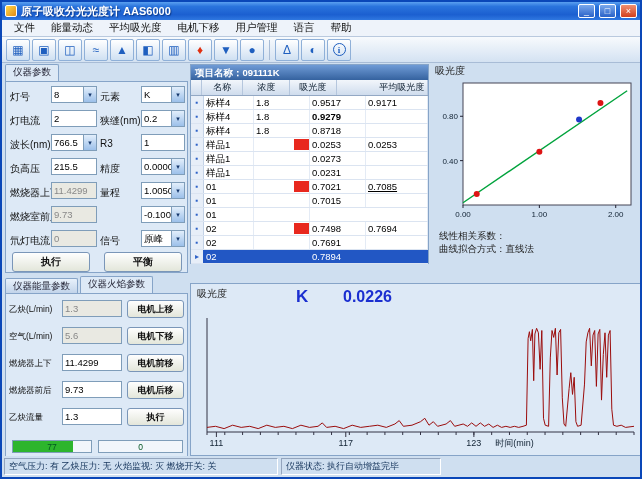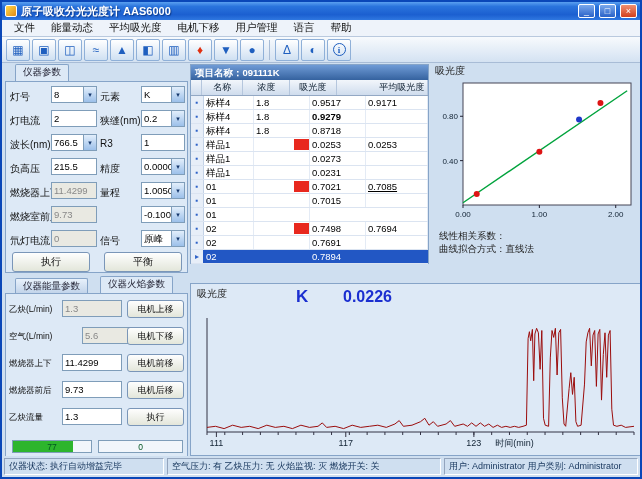--- a/index.html
+++ b/index.html
@@ -27,33 +27,33 @@
   .tbtn { width:24px; height:22px; border:1px solid #8fb0d8; border-radius:2px;
     background:linear-gradient(180deg,#ffffff,#cfe0f2); display:flex; align-items:center; justify-content:center; font-size:12px; }
   .tbtn .glyph { line-height:1; }
   .tbtn .circ { width:13px; height:13px; border-radius:50%; border:1.5px solid #1f5fbf; color:#1f5fbf; font-size:9px; font-weight:bold;
     display:flex; align-items:center; justify-content:center; font-family:"Liberation Serif",serif; }
   .tsep { width:1px; height:20px; background:#a8bcd6; margin:0 3px; }
 
   
   .tabstrip { position:absolute; top:0; left:0; right:0; height:17px; display:flex; align-items:flex-end; }
   .tab { height:15px; padding:1px 7px 0; font-size:9.5px; background:linear-gradient(180deg,#e8f1fb,#c2d4ea);
-    border:1px solid #86a4c8; border-bottom:0; border-radius:2px 2px 0 0; margin-right:2px; color:#223; white-space:nowrap;margin-left:10px; }
+    border:1px solid #86a4c8; border-bottom:0; border-radius:2px 2px 0 0; margin-right:2px; color:#223; white-space:nowrap; }
   .tab.active { height:17px; background:#dde9f6; z-index:2; }
   .pbody { position:absolute; left:0; right:0; top:17px; bottom:0; border:1px solid #86a4c8; background:#dde9f6; }
 
   
   .inp { position:absolute; height:17px; background:#fff; border:1px solid #7f9db9; font-size:9.5px; line-height:15px;
     padding-left:2px; color:#000; overflow:hidden; white-space:nowrap; }
   .inp.dis { background:#e9e9e2; color:#888; }
   .inp .arrow { position:absolute; right:0; top:0; bottom:0; width:13px; border-left:1px solid #7f9db9;
     background:linear-gradient(180deg,#e2eefb,#9cc0ea); color:#16386e; font-size:7px; line-height:15px; text-align:center; }
   .flabel { position:absolute; font-size:10px; color:#111; white-space:nowrap; }
   .xp-btn { position:absolute; border:1px solid #7a96b8; border-radius:3px;
-    background:linear-gradient(180deg,#fefefe,#e3e6da); font-size:10px; color:#111; text-align:center; }
+    background:linear-gradient(180deg,#fefefe,#e3e6da); font-size:10px; color:#111; text-align:center;font-weight:bold; }
 
   
   #table-panel { position:absolute; left:188px; top:62px; width:239px; height:200px; border:1px solid #86a4c8; background:#fff; }
   .tbl-head { height:15px; background:linear-gradient(180deg,#6f9bd6,#35629f); color:#fff; font-size:9.5px;
     line-height:15px; padding:0 4px; font-weight:bold; white-space:nowrap; }
   .tbl-cols { display:flex; height:16px; background:linear-gradient(180deg,#f2f6fb,#cfdced); border-bottom:1px solid #93a8c4; }
   .tc { border-right:1px solid #b5c6dd; font-size:9px; text-align:center; line-height:15px; color:#123; overflow:hidden; white-space:nowrap; }
   .trow { display:flex; height:14px; background:#fff; border-bottom:1px solid #dbe4f1; font-size:9.5px; line-height:13px; color:#000; }
   .trow .td { border-right:1px solid #e4ebf5; padding-left:2px; overflow:hidden; white-space:nowrap; }
   .trow .gut { background:#e7eef8; border-right:1px solid #c3d2e6; text-align:center; color:#2e62c8; font-size:8px; padding-left:0; }
@@ -191,21 +191,21 @@
   <div id="flame-panel">
     <div class="tabstrip" id="flame-tabs">
         <span class="tab">仪器能量参数</span>
         <span class="tab active">仪器火焰参数</span>
       </div>
     <div class="pbody" id="flame-body">
         <span class="flabel" style="left: 3px; top: 10px; font-size: 8.5px;">乙炔(L/min)</span>
         <div class="inp dis" style="left: 56px; top: 6px; width: 60px;"><span>1.3</span></div>
         <button class="xp-btn" style="left: 121px; top: 6px; width: 57px; height: 18px; font-size: 9px;">电机上移</button>
         <span class="flabel" style="left: 3px; top: 37px; font-size: 8.5px;">空气(L/min)</span>
-        <div class="inp dis" style="left: 56px; top: 33px; width: 60px; margin-left: 20px;"><span>5.6</span></div>
+        <div class="inp dis" style="left: 56px; top: 33px; width: 60px;"><span>5.6</span></div>
         <button class="xp-btn" style="left: 121px; top: 33px; width: 57px; height: 18px; font-size: 9px;">电机下移</button>
         <span class="flabel" style="left: 3px; top: 64px; font-size: 8.5px;">燃烧器上下</span>
         <div class="inp" style="left: 56px; top: 60px; width: 60px;"><span>11.4299</span></div>
         <button class="xp-btn" style="left: 121px; top: 60px; width: 57px; height: 18px; font-size: 9px;">电机前移</button>
         <span class="flabel" style="left: 3px; top: 91px; font-size: 8.5px;">燃烧器前后</span>
         <div class="inp" style="left: 56px; top: 87px; width: 60px;"><span>9.73</span></div>
         <button class="xp-btn" style="left: 121px; top: 87px; width: 57px; height: 18px; font-size: 9px;">电机后移</button>
         <span class="flabel" style="left: 3px; top: 118px; font-size: 8.5px;">乙炔流量</span>
         <div class="inp" style="left: 56px; top: 114px; width: 60px;"><span>1.3</span></div>
         <button class="xp-btn" style="left: 121px; top: 114px; width: 57px; height: 18px; font-size: 9px;">执行</button>
@@ -382,18 +382,17 @@
           <text x="152.775" y="132" text-anchor="middle" font-size="9" fill="#123">117</text>
           <line x1="280.875" y1="118" x2="280.875" y2="123" stroke="#334"></line>
           <text x="280.875" y="132" text-anchor="middle" font-size="9" fill="#123">123</text>
           <text x="302.225" y="132" font-size="9" fill="#123">时间(min)</text>
           <polyline points="14.0,113.4 22.5,112.3 31.1,114.6 39.6,111.2 48.2,113.4 56.7,112.3 65.2,114.6 73.8,111.2 82.3,113.4 90.9,112.3 99.4,114.6 107.9,111.2 116.5,113.4 125.0,112.3 129.3,108.9 133.6,113.4 142.1,112.3 150.6,114.6 159.2,111.2 167.7,113.4 176.3,112.3 184.8,111.2 193.3,113.4 201.9,110.0 206.2,106.6 210.4,112.3 219.0,111.2 227.5,107.7 231.8,104.3 236.0,111.2 240.3,107.7 244.6,112.3 253.1,110.0 257.4,106.6 261.7,112.3 270.2,110.0 274.5,112.3 278.7,108.9 283.0,112.3 287.3,108.9 291.6,112.3 295.8,110.0 300.1,113.4 304.4,111.2 308.6,113.4 312.9,112.3 317.2,113.4 321.4,112.3 325.7,113.4 330.0,112.3 333.4,111.2 335.1,24.5 336.4,17.7 337.7,26.8 339.4,15.4 340.7,66.7 341.9,20.0 343.6,14.3 345.4,18.8 347.1,55.3 348.8,16.5 350.5,104.3 352.2,111.2 355.6,112.3 357.3,43.9 359.0,16.5 360.7,23.4 362.4,14.3 364.1,61.0 365.8,18.8 367.6,15.4 369.3,83.8 371.0,110.0 372.7,112.3 376.1,74.7 377.8,58.7 379.5,80.4 381.2,63.3 382.9,107.7 384.6,112.3 388.1,111.2 391.5,70.1 393.2,27.9 394.9,18.8 396.6,14.3 398.3,51.9 400.0,21.1 401.7,16.5 403.4,72.4 405.1,20.0 406.8,15.4 408.5,86.1 410.3,40.5 412.0,18.8 413.7,63.3 415.4,21.1 417.1,16.5 418.8,95.2 420.5,111.2 423.9,112.3 428.2,111.2 432.5,113.4 441.0,112.3" fill="none" stroke="#9b0d0d" stroke-width="1"></polyline>
         </svg>
     </div>
   </div>
 
   <div class="statusbar">
+    <span class="ssec" style="flex:0 0 274px">空气压力: 有    乙炔压力: 无    火焰监视: 灭    燃烧开关: 关</span>
     <span class="ssec" style="flex:0 0 160px">仪器状态: 执行自动增益完毕</span>
-    <span class="ssec" style="flex:0 0 274px">空气压力: 有    乙炔压力: 无    火焰监视: 灭    燃烧开关: 关</span>
-    <span class="ssec" style="flex:1">用户: Administrator    用户类别: Administrator</span>
   </div>
 
 </div>
 
 </body></html>

